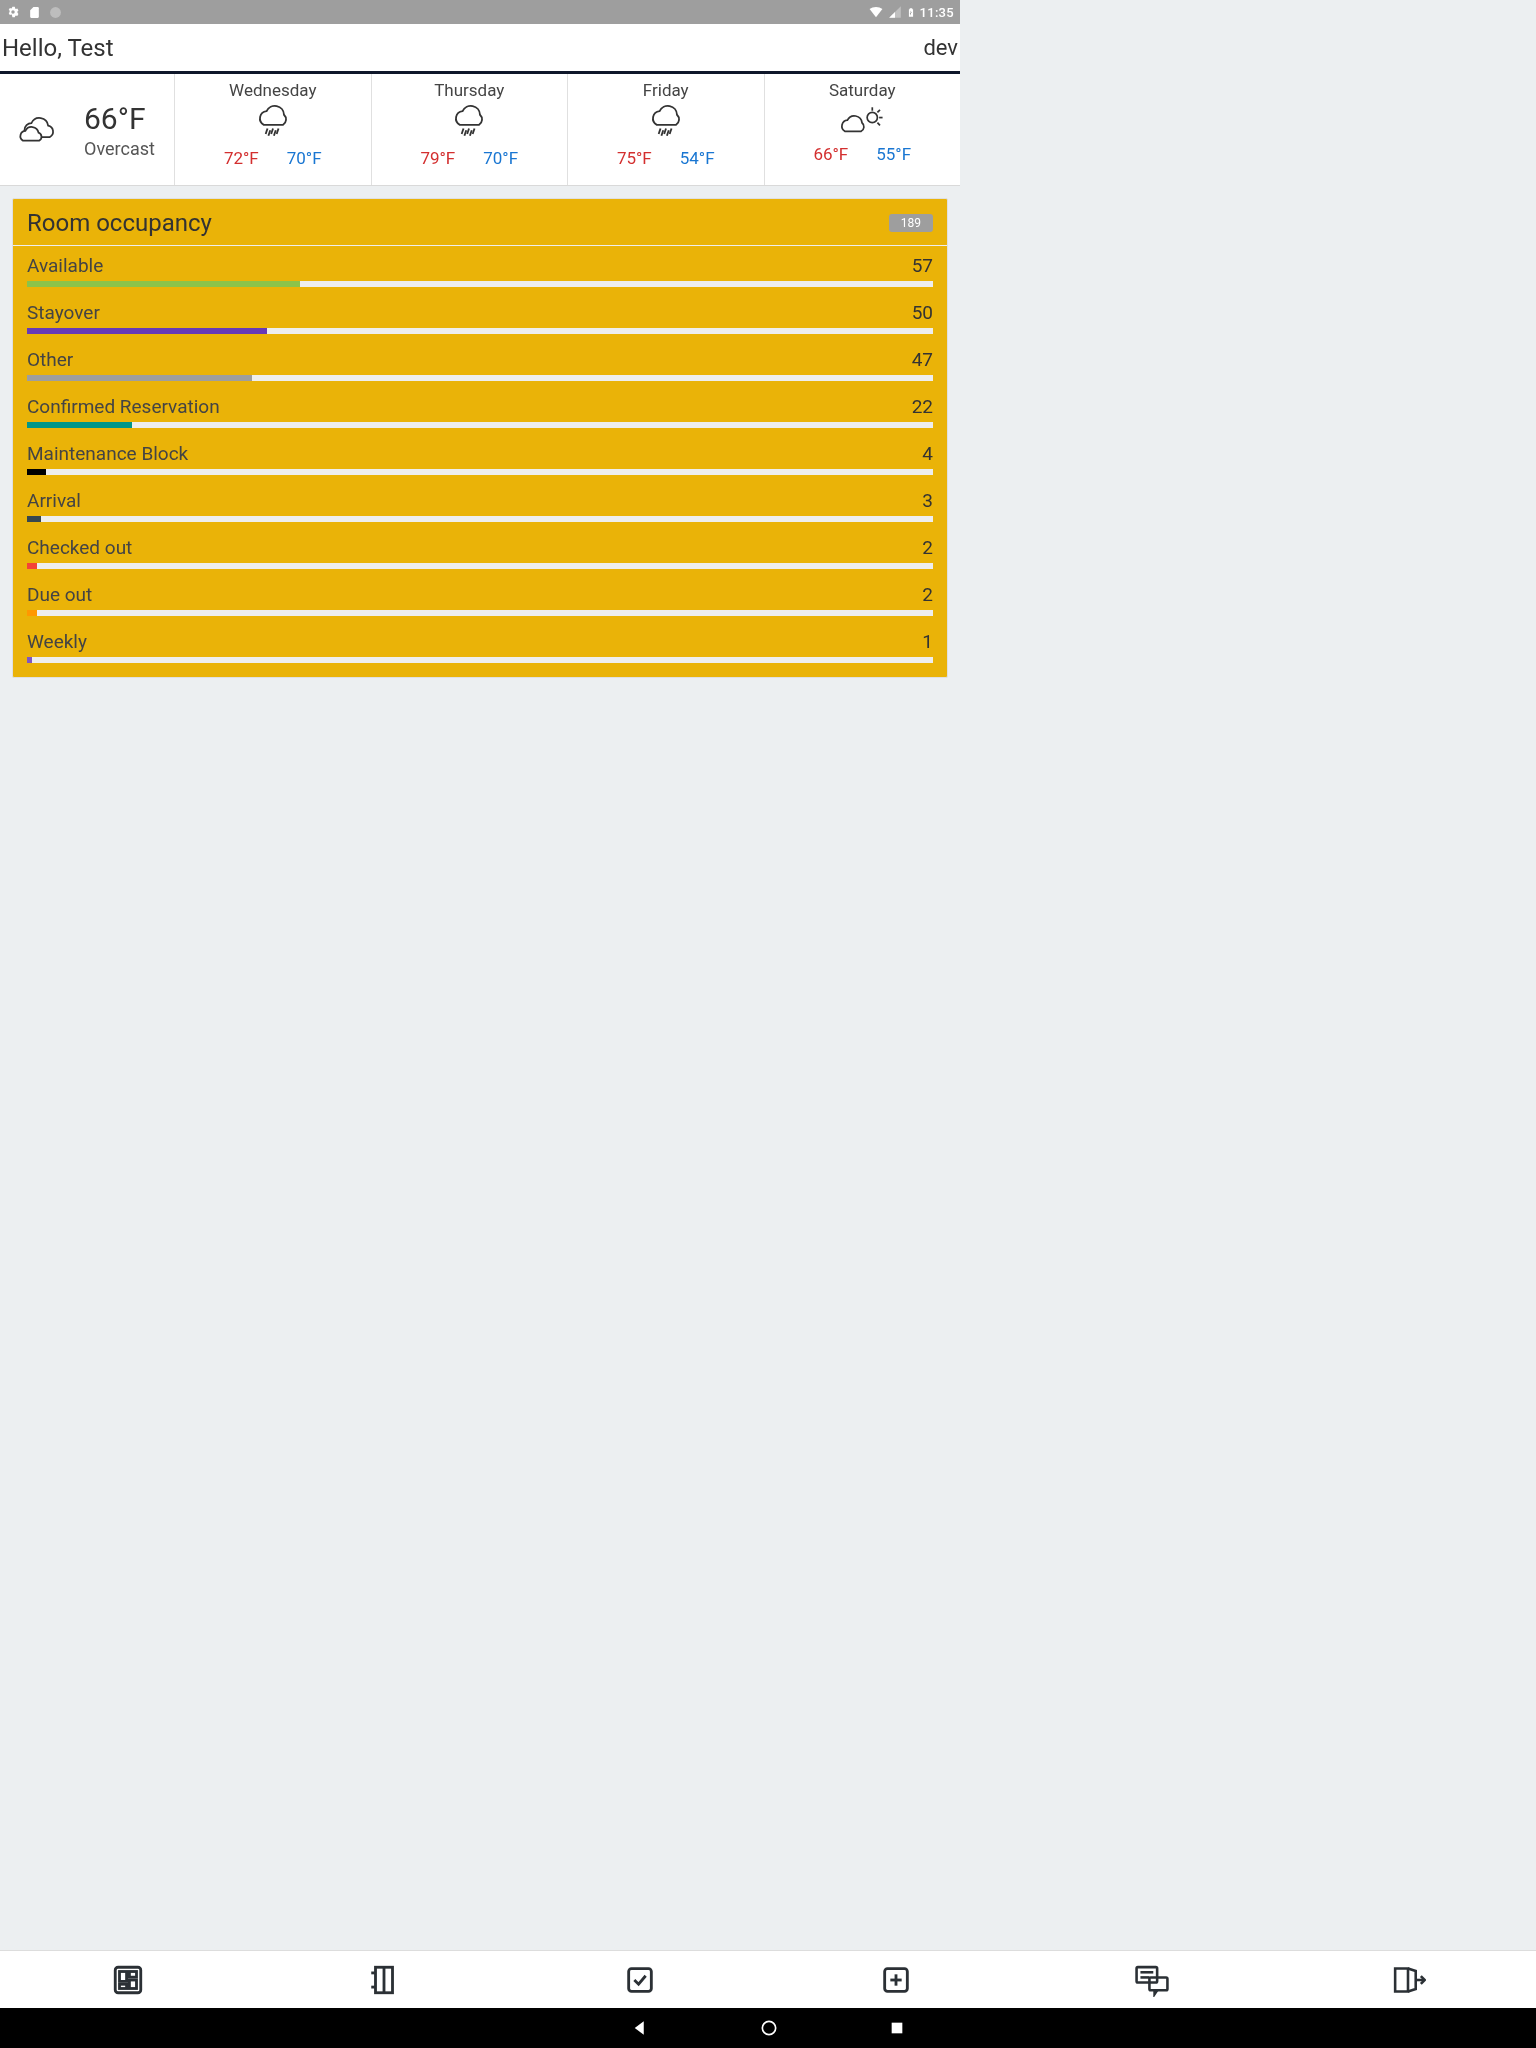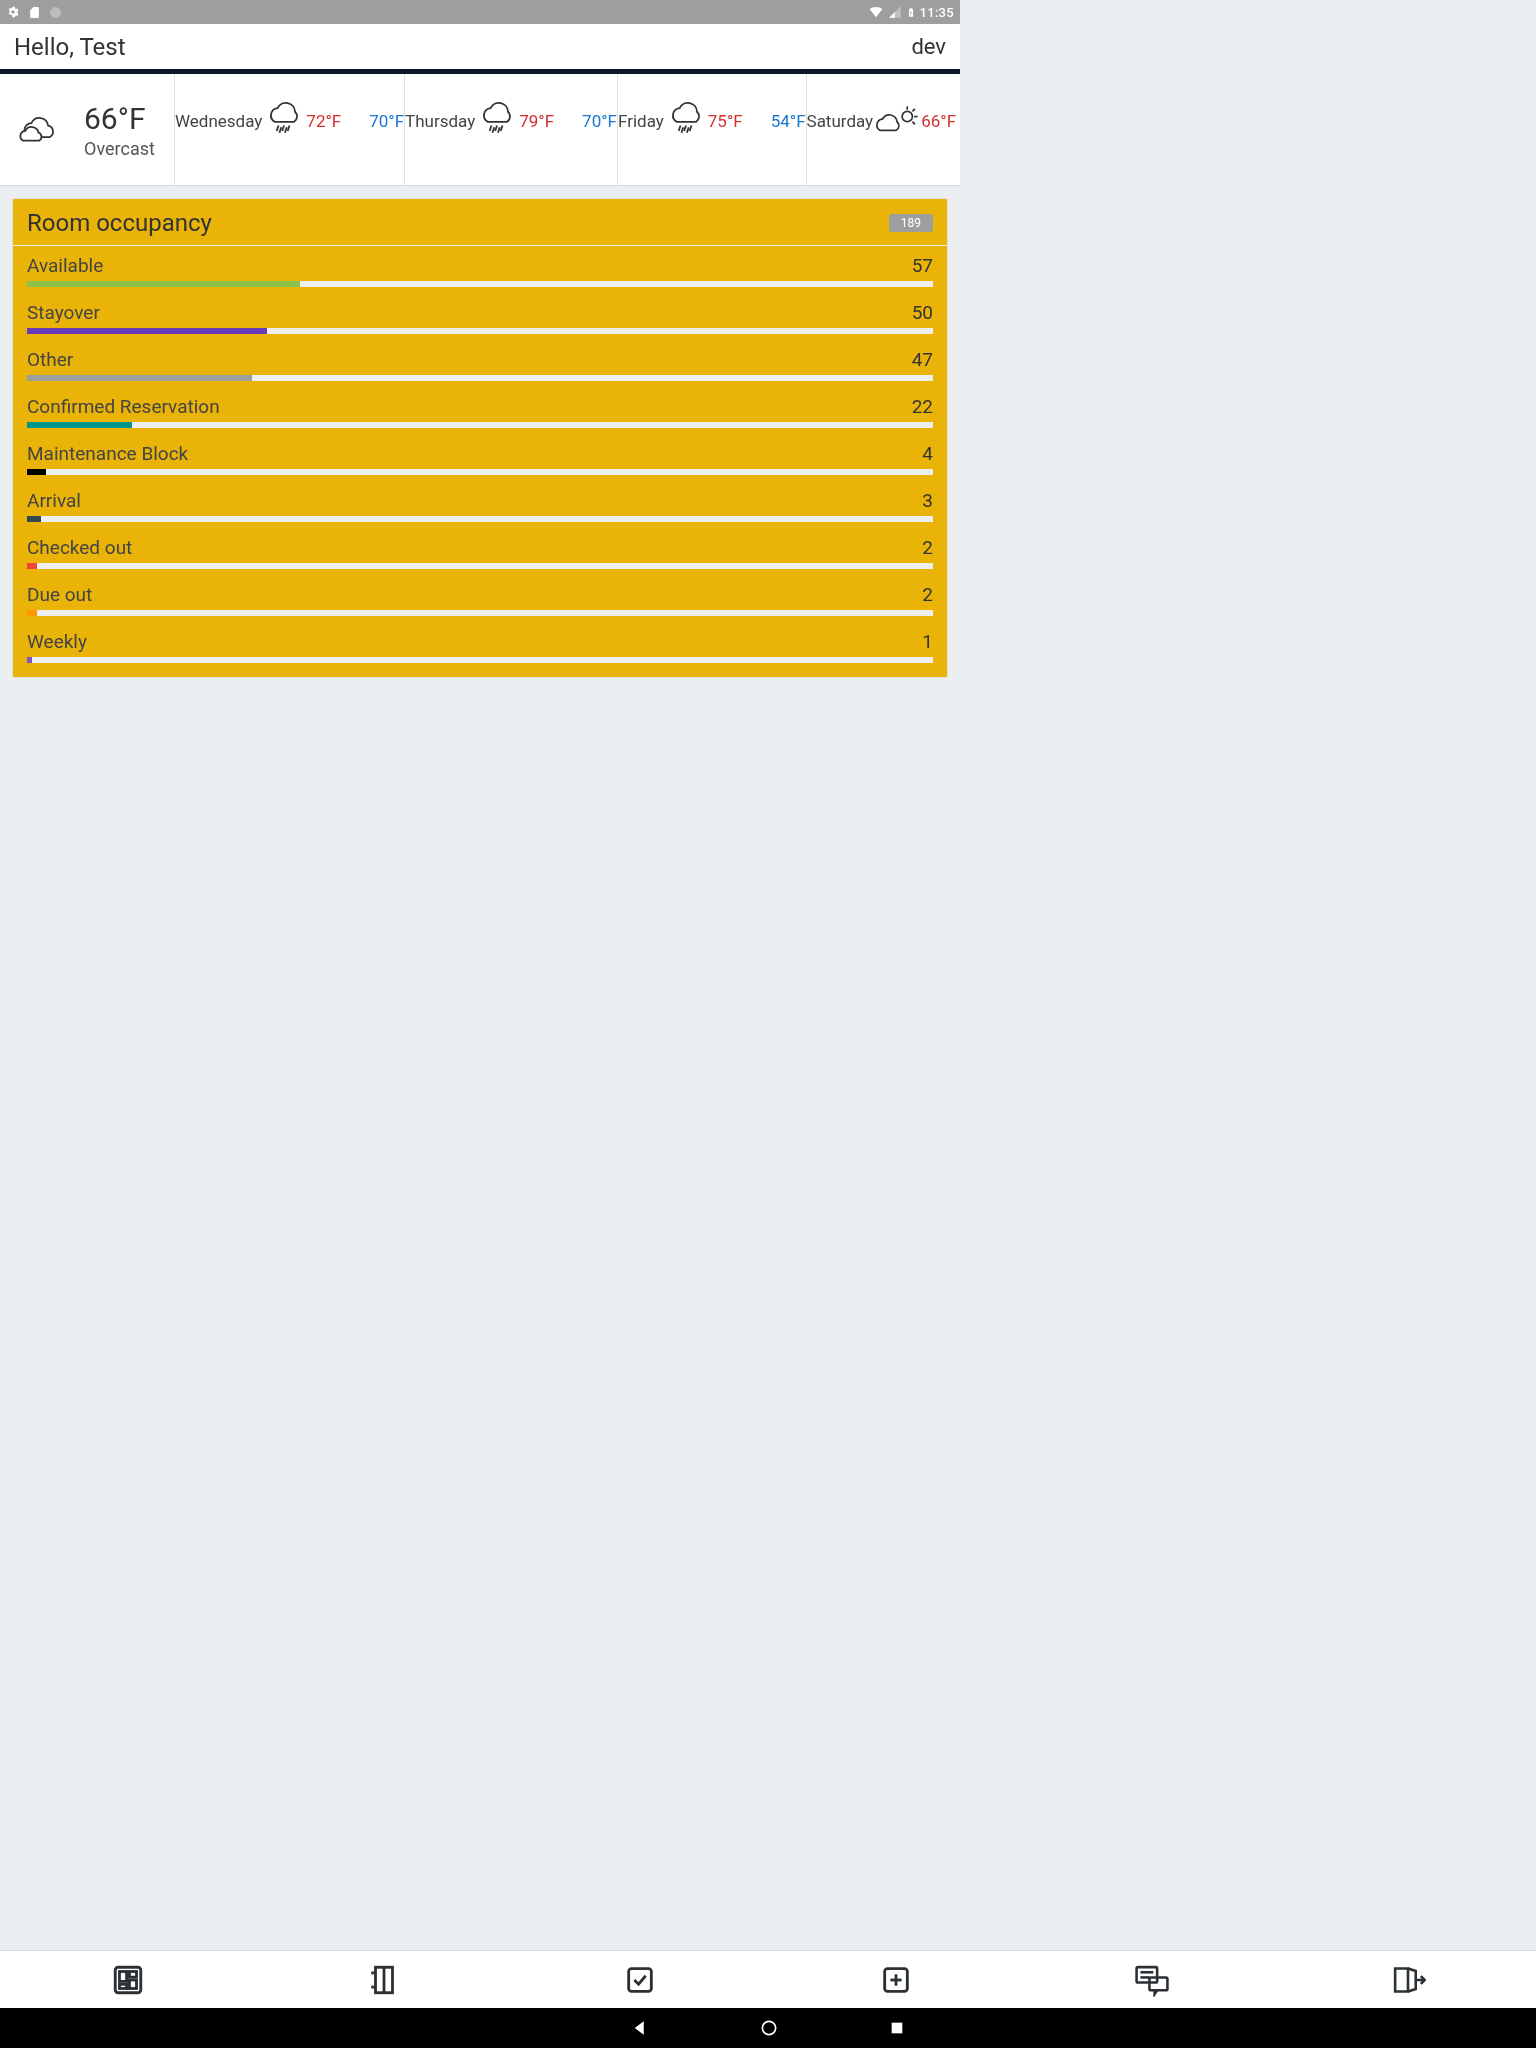--- a/index.html
+++ b/index.html
@@ -4,30 +4,30 @@
 <style>
   * { box-sizing: border-box; margin: 0; padding: 0; }
   html, body { width: 960px; height: 1280px; font-family: -apple-system, Roboto, "Helvetica Neue", Arial, sans-serif; background: #eceff1; overflow: hidden; }
   
   .status-bar { height: 24px; background: #9e9e9e; color: #fff; display: flex; align-items: center; padding: 12px 6px; font-size: 13px; }
   .status-left { display: flex; align-items: center; gap: 8px; }
   .status-right { margin-left: auto; display: flex; align-items: center; gap: 4px; }
   .status-bar svg { display: block; }
   .status-time { font-weight: 500; letter-spacing: .3px; }
   
-  .header { background: #fff; height: 50px; display: flex; align-items: center; padding: 0 14px; border-bottom: 5px solid #0f172a; }
+  .header { background: #fff; height: 50px; display: flex; align-items: center; padding: 0 2px; border-bottom: 3px solid #0f172a; }
   .greeting { font-size: 24px; color: #333; }
   .env-label { margin-left: auto; font-size: 22px; color: #333; }
   
   .weather-row { background: #fff; display: flex; height: 112px; border-bottom: 1px solid #d9d9d9; }
   .weather-now { flex: 0 0 175px; display: flex; align-items: center; padding-left: 14px; gap: 14px; border-right: 1px solid #e0e0e0; }
   .weather-now .temp { font-size: 30px; color: #333; font-weight: 400; }
   .weather-now .cond { font-size: 18px; color: #555; margin-top: 2px; }
   .forecast { flex: 1; display: flex; }
-  .fday { flex: 1; border-right: 1px solid #e0e0e0; display: flex; align-items: center; padding: 6px 0 24px; }
+  .fday { flex: 1; border-right: 1px solid #e0e0e0; display: flex; flex-direction: column; align-items: center; padding: 6px 0 24px; }
   .fday:last-child { border-right: none; }
   .fday .day { font-size: 17px; color: #444; }
   .fday .icon { margin: 4px 0 2px; }
   .fday .temps { font-size: 17px; display: flex; gap: 28px; }
   .fday .hi { color: #d32f2f; }
   .fday .lo { color: #1976d2; }
   
   .card { background: #eab308; margin: 12px; border: 1px solid #e0e0e0; border-radius: 2px; height: 480px; overflow: hidden; display: flex; flex-direction: column; }
   .card-header { display: flex; align-items: center; padding: 10px 14px 8px; border-bottom: 1px solid #eee; }
   .card-title { font-size: 24px; color: #333; }

